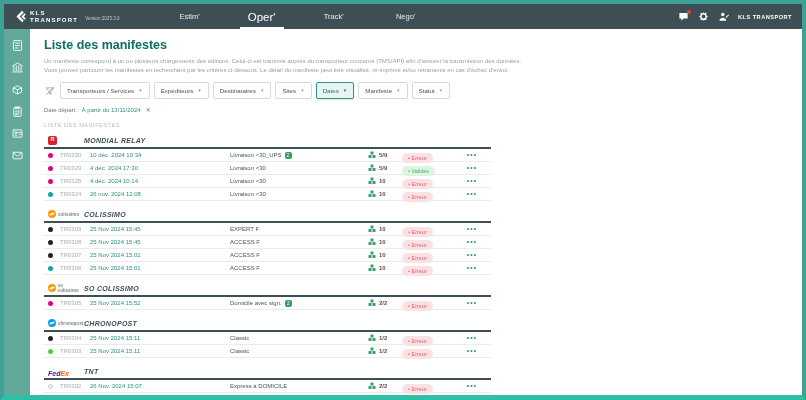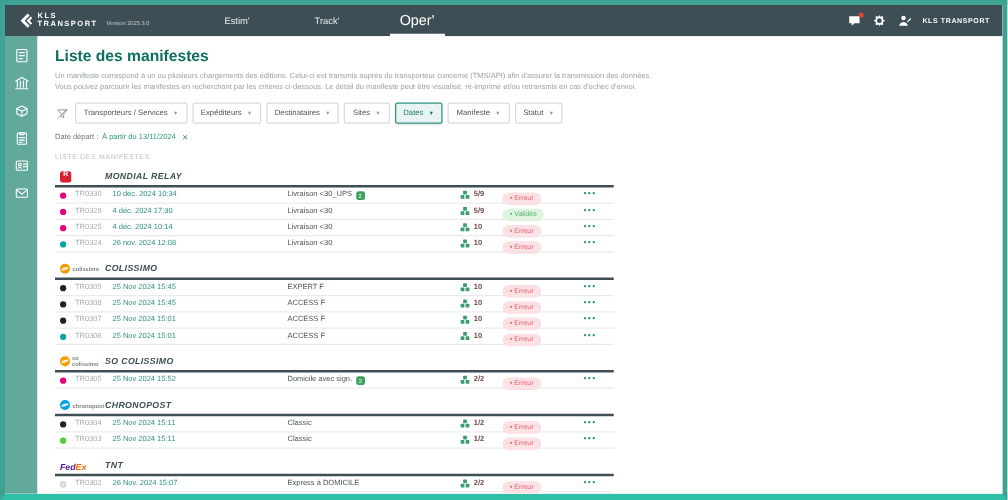--- a/index.html
+++ b/index.html
@@ -90,25 +90,28 @@
       <div class="brand-text">
         <div>KLS</div>
         <div>TRANSPORT</div>
       </div>
     </div>
     <div class="version">Version 2025.3.0</div>
     <nav class="nav-items">
         <div class="nav-item">
           <span>Estim'</span>
         </div>
+        <div class="nav-item active">
+          <span>Oper'</span>
+        </div>
         <div class="nav-item">
           <span>Track'</span>
         </div>
-        <div class="nav-item active">
-          <span>Oper'</span>
+        <div class="nav-item">
+          <span>Nego'</span>
         </div>
       </nav>
     <div class="nav-right">
       <div class="icon-btn">
         <svg viewBox="0 0 16 16">
             <path d="M2 3h12v8H8l-3 3v-3H2z"></path>
           </svg>
         <span class="notif-dot"></span>
       </div>
       <div class="icon-btn">

